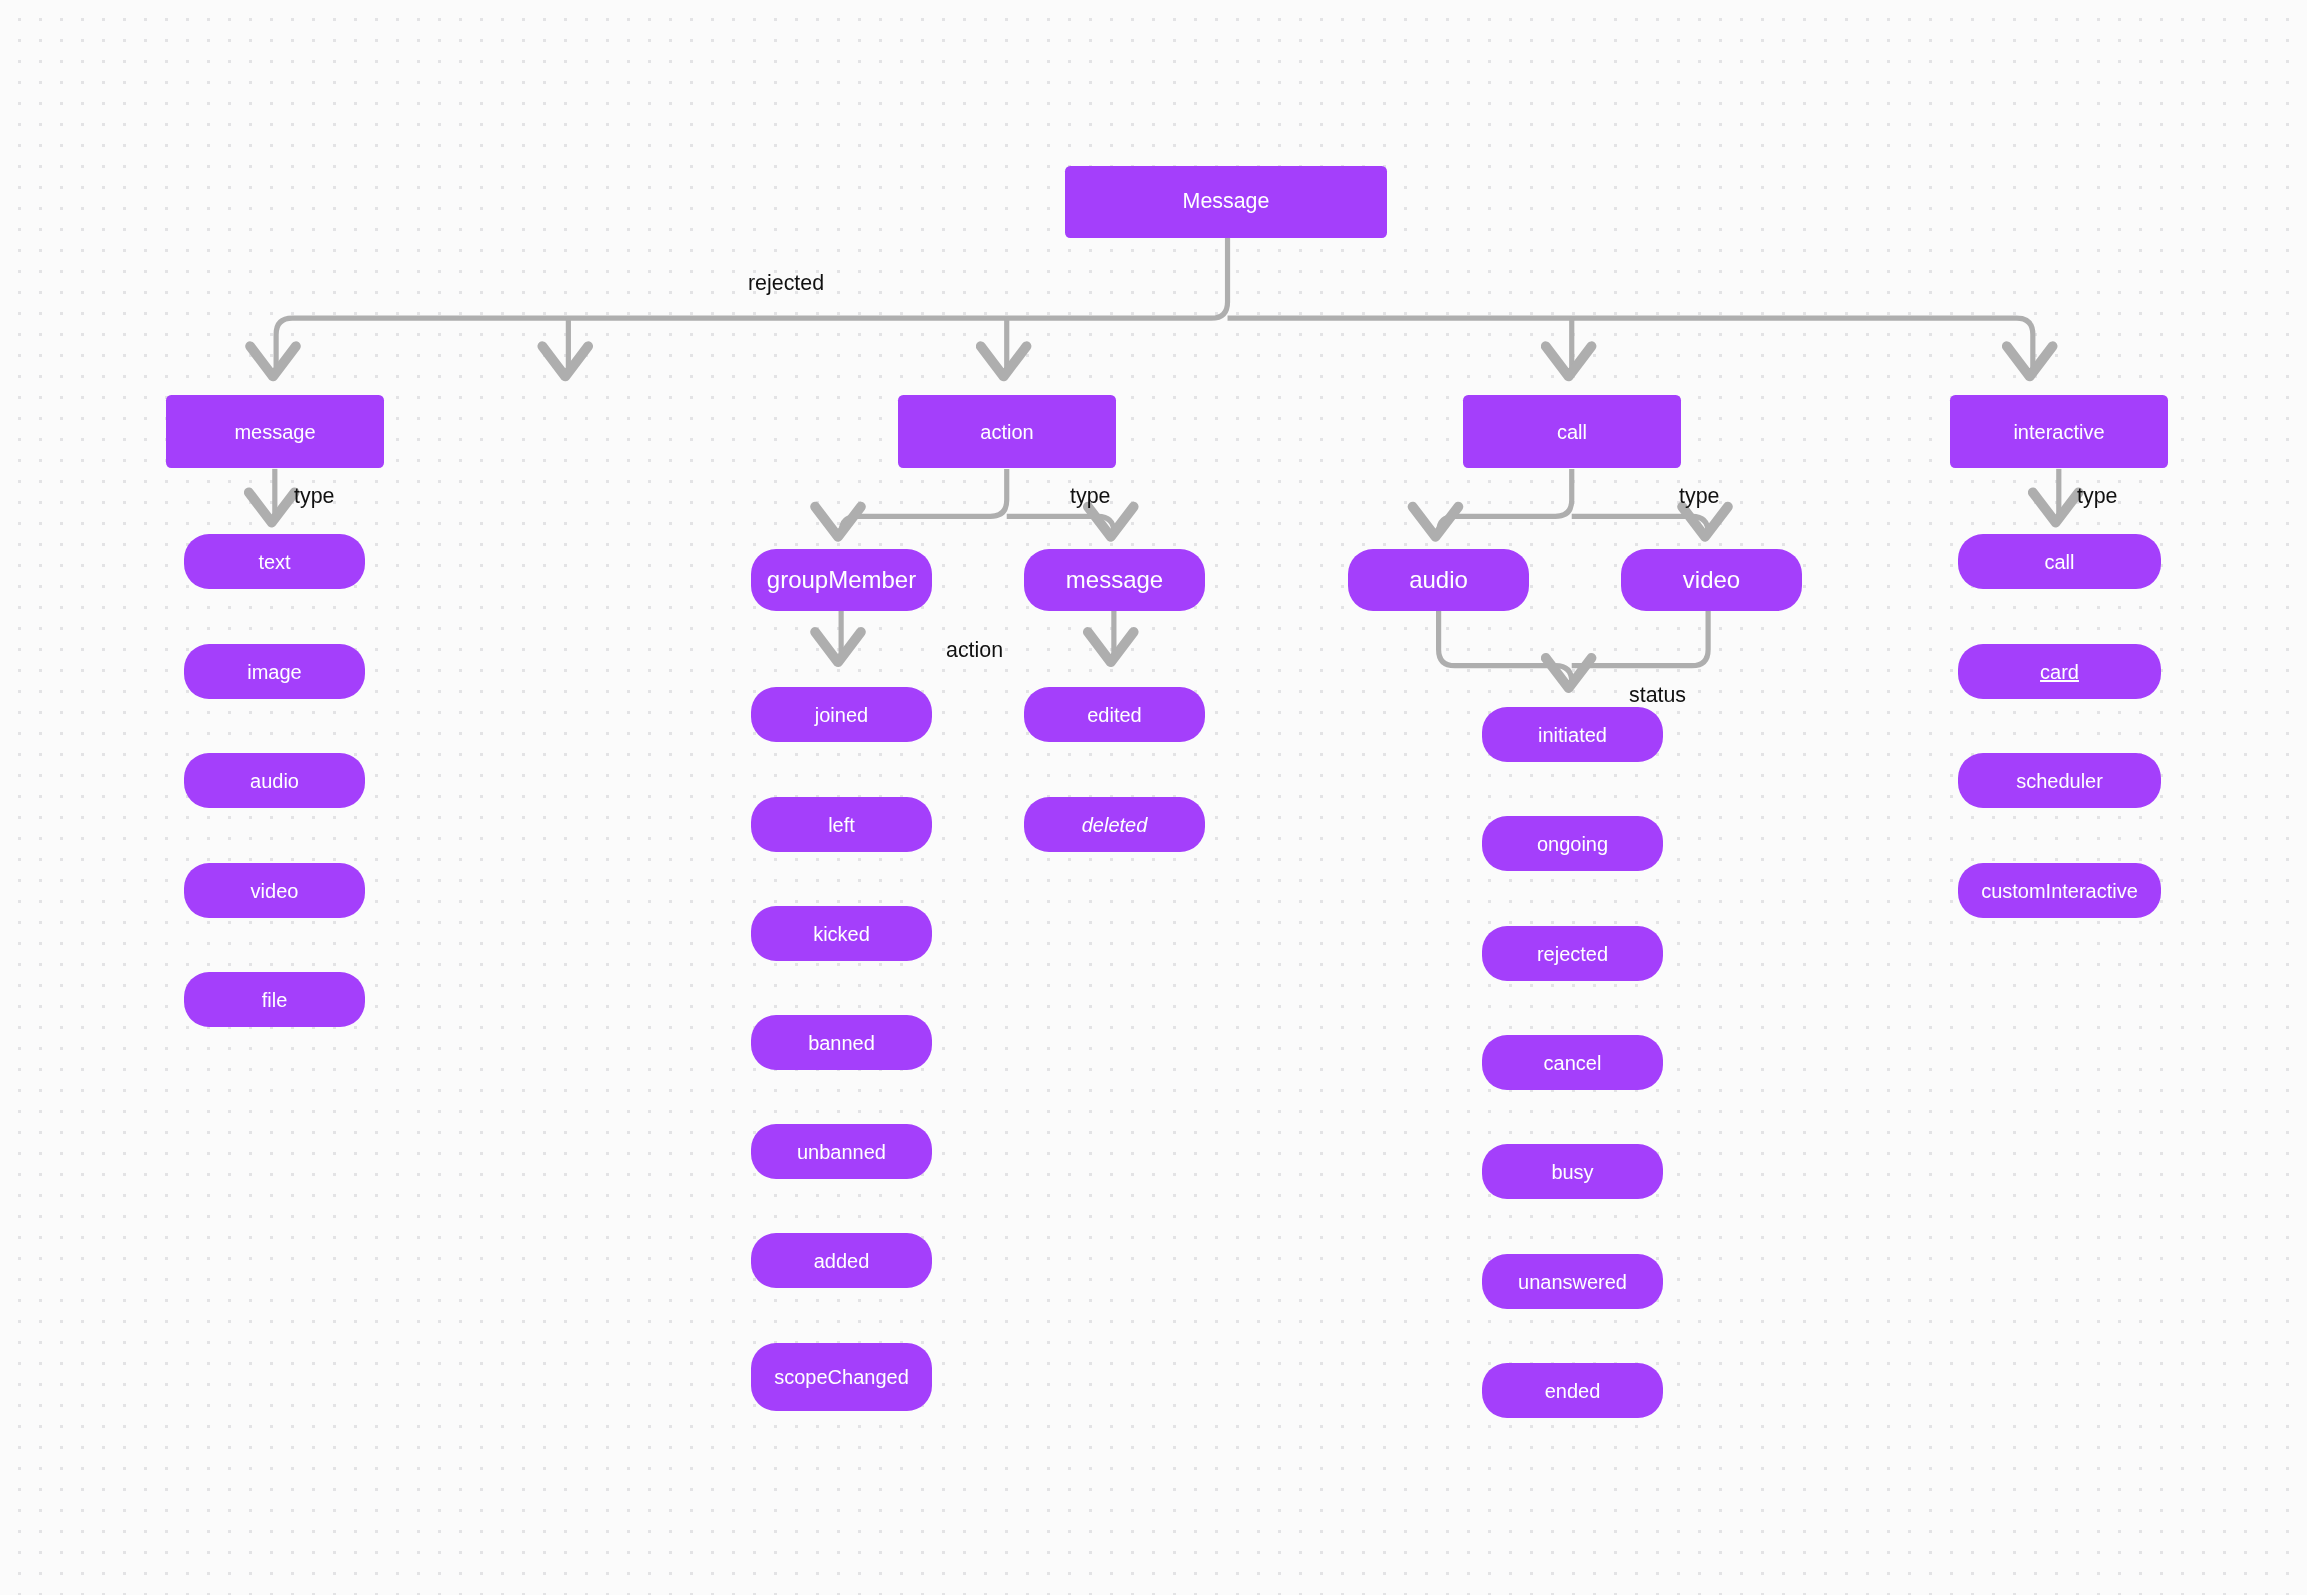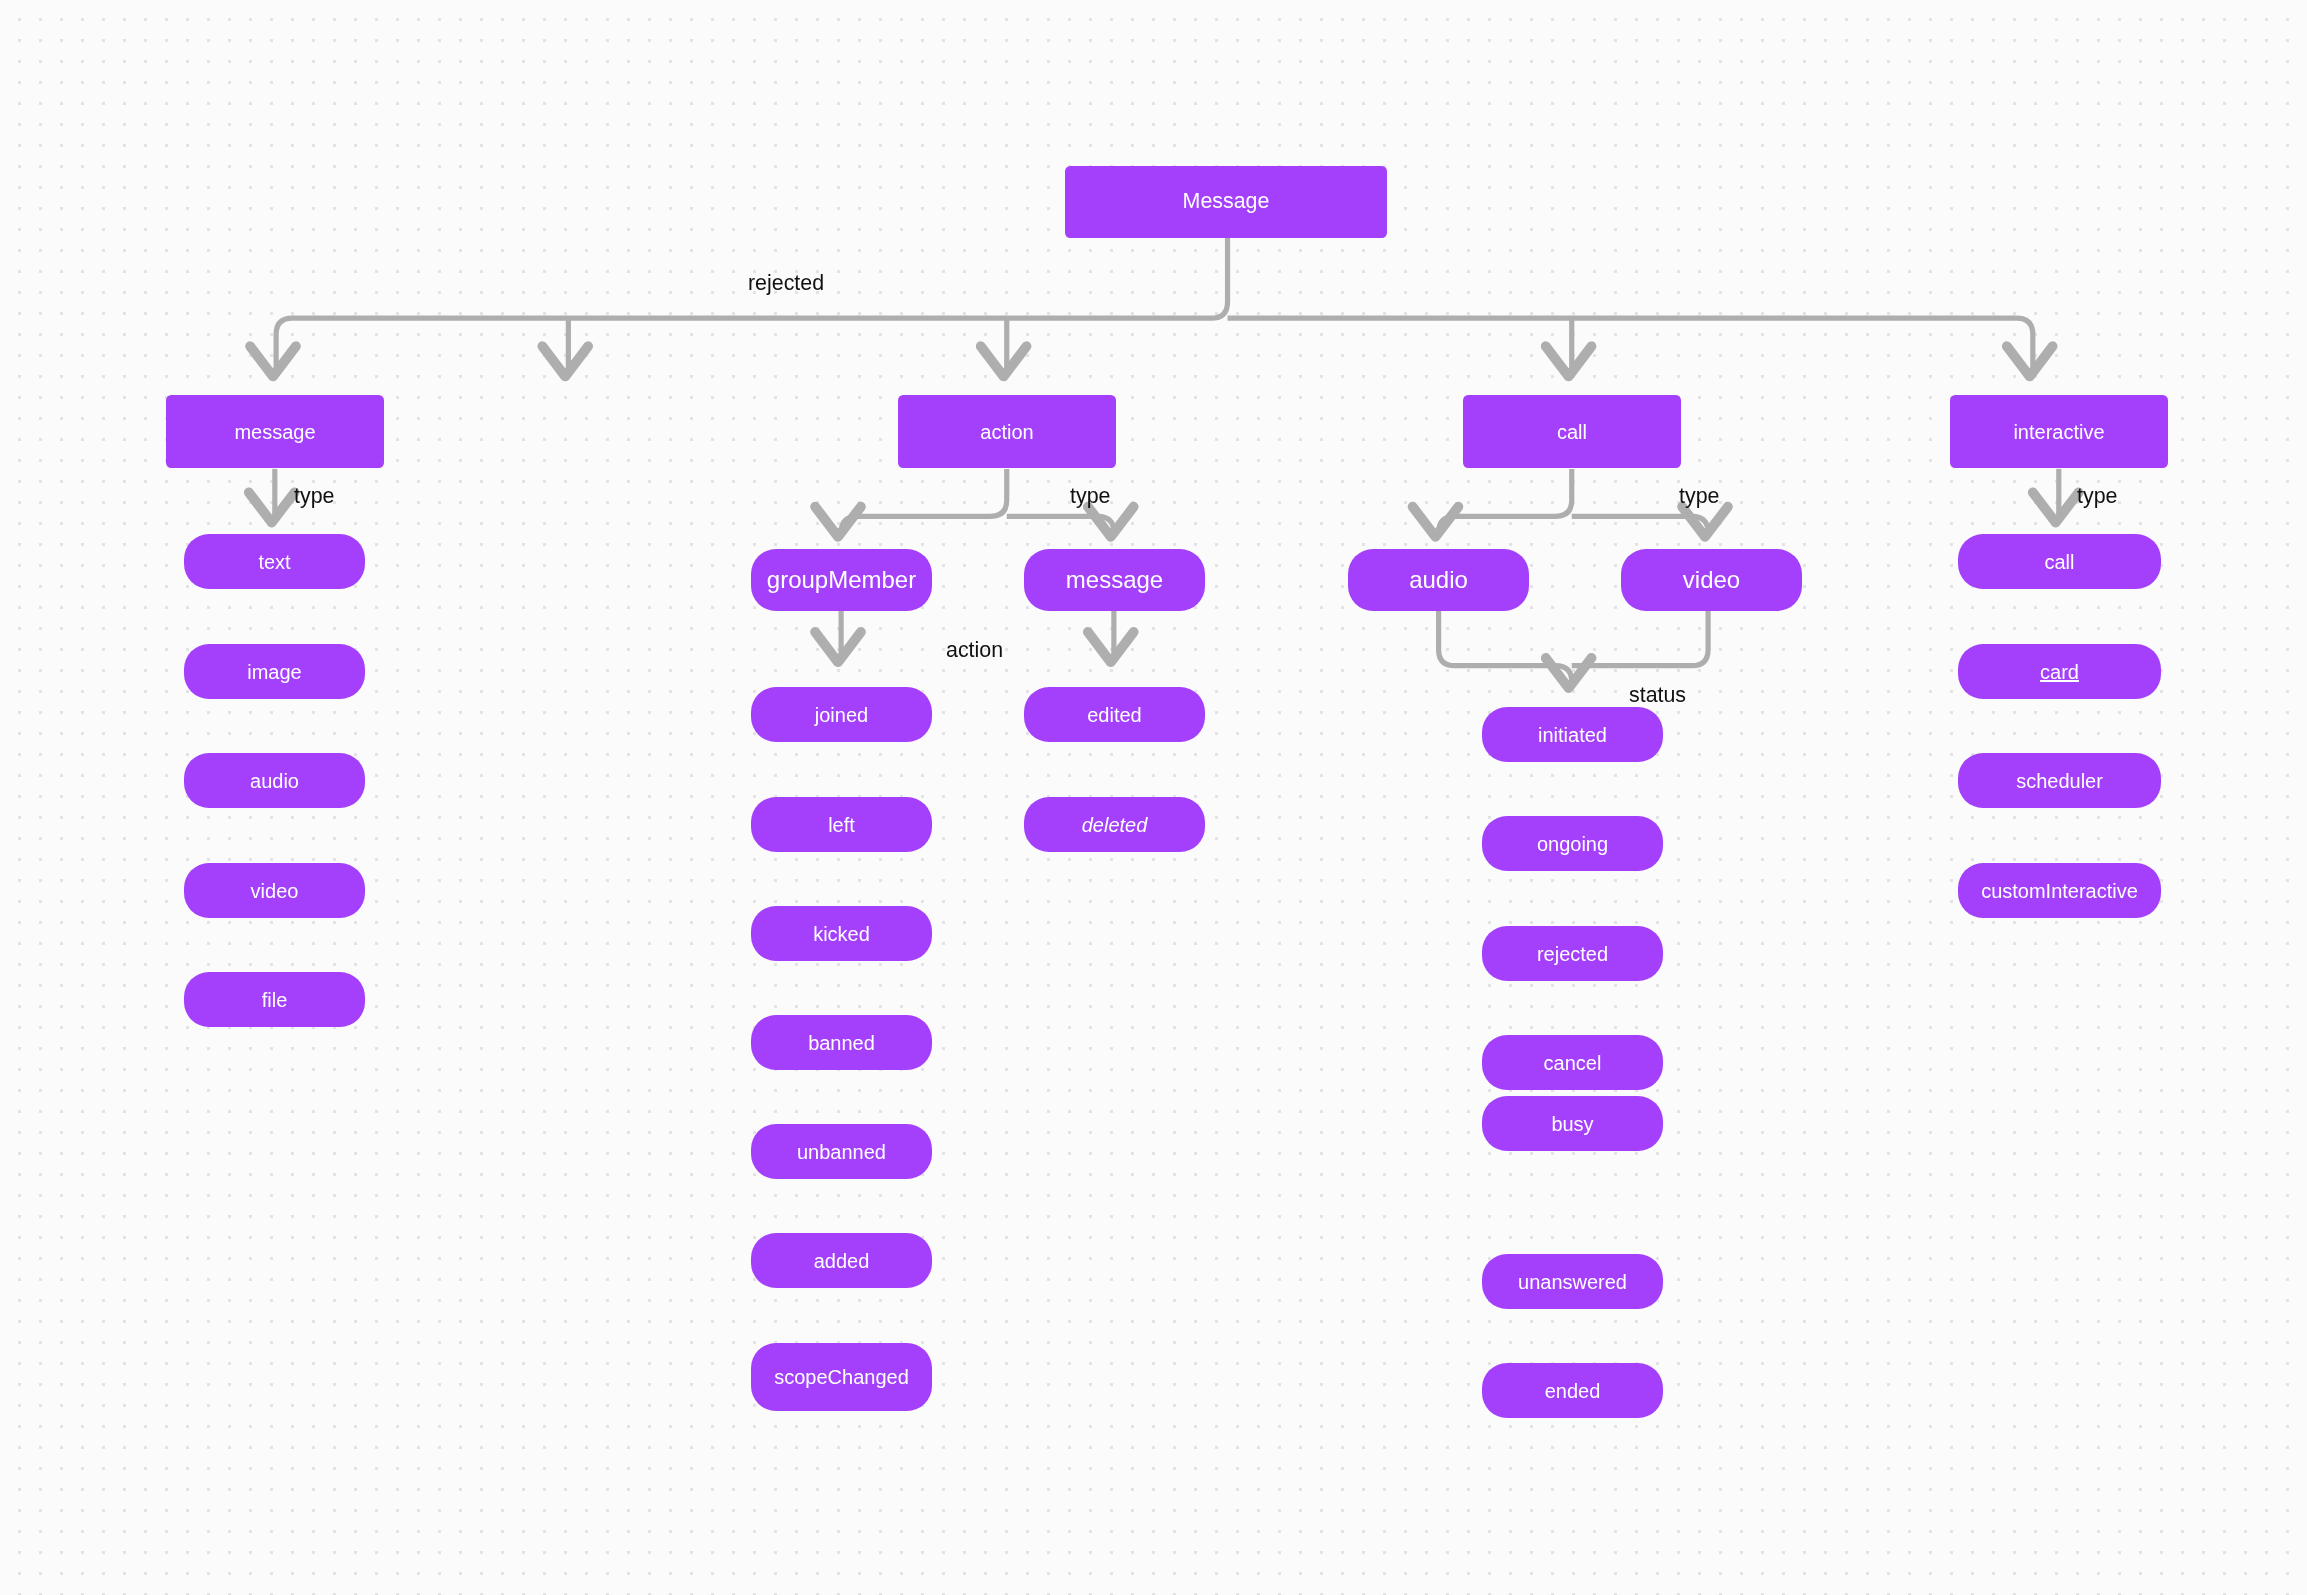--- a/index.html
+++ b/index.html
@@ -193,21 +193,21 @@
   </div>
   <div class="node leaf" style="left:1482px; top:816px; width:181px; height:55px;">
     <span>ongoing</span>
   </div>
   <div class="node leaf" style="left:1482px; top:926px; width:181px; height:55px;">
     <span>rejected</span>
   </div>
   <div class="node leaf" style="left:1482px; top:1035px; width:181px; height:55px;">
     <span>cancel</span>
   </div>
-  <div class="node leaf" style="left:1482px; top:1096px; width:181px; height:55px;text-align:center;">
+  <div class="node leaf" style="left:1482px; top:1144px; width:181px; height:55px;text-align:center;">
     <span>busy</span>
   </div>
   <div class="node leaf" style="left:1482px; top:1254px; width:181px; height:55px;">
     <span>unanswered</span>
   </div>
   <div class="node leaf" style="left:1482px; top:1363px; width:181px; height:55px;">
     <span>ended</span>
   </div>
 
   <div class="edge-label" style="left:2077px; top:484px;">type</div>

